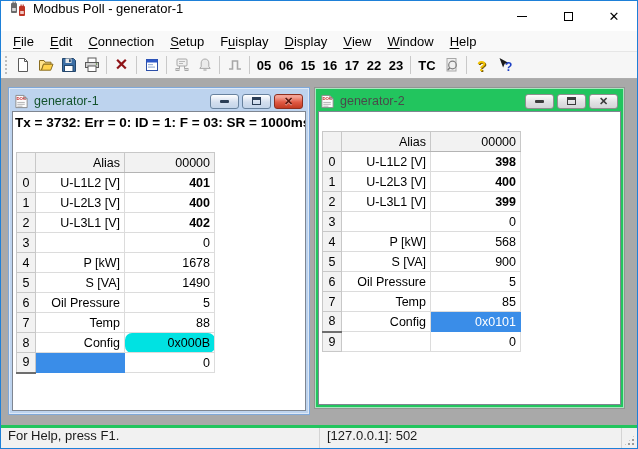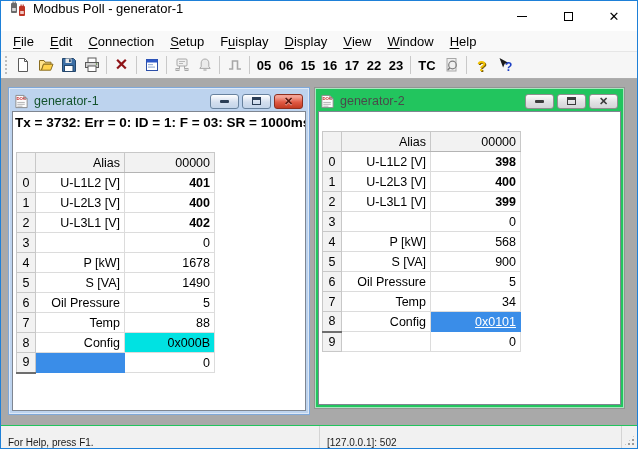--- a/index.html
+++ b/index.html
@@ -68,26 +68,26 @@
                 margin: 19px 0 0 3px; border: 1px solid #A6A6A6; }
   .poll-table td { height: 20px; overflow: hidden; white-space: nowrap; }
   .rowhdr  { width: 19px; background: #F2F2F2; border: 1px solid #C8C8C8; text-align: center; color: #000; }
   .rowhdr.current { border-bottom: 2px solid #6E6E6E; }
   .colhdr  { background: #F2F2F2; border: 1px solid #C8C8C8; border-bottom-color: #B4B4B4;
              text-align: right; padding-right: 4px; color: #000; height: 18px; }
   .colhdr.alias-h { width: 89px; }
   .colhdr.val-h   { width: 90px; }
   .alias, .val { border: 1px solid #DCDCDC; text-align: right; padding-right: 4px; background: #fff; color: #000; }
   .val.bold { font-weight: bold; margin-top: 12px; }
-  .cell-cyan { background: var(--config-highlight, #00E2E2); color: #000; }
-  .sel-blue  { background: var(--selection, #3A8DE8); color: #fff; border-color: var(--selection, #3A8DE8); text-decoration: underline; }
-
-  
-  .statusbar { flex: 0 0 23px; background: #F1F1F1; border-top: 1px solid #22c55e;
-               display: flex; align-items: flex-end; font-size: 10px; color: #1A1A1A; }
+  .cell-cyan { background: var(--config-highlight, #00E2E2); color: #000; border-radius: 7px; }
+  .sel-blue  { background: var(--selection, #3A8DE8); color: #fff; border-color: var(--selection, #3A8DE8); }
+
+  
+  .statusbar { flex: 0 0 23px; background: #F1F1F1; border-top: 3px solid #22c55e;
+               display: flex; align-items: flex-start; font-size: 13px; color: #1A1A1A; }
   .sb-left { width: 318px; padding-left: 7px; white-space: nowrap; overflow: hidden; }
   .sb-sep  { width: 1px; align-self: stretch; background: #D4D4D4; }
   .sb-mid  { flex: 1; padding-left: 7px; white-space: nowrap; overflow: hidden; }
   .sb-right { width: 15px; align-self: stretch; position: relative; }
   .grip-dots { position: absolute; right: 2px; bottom: 2px; width: 11px; height: 11px;
                background-image: radial-gradient(#9B9B9B 1.1px, transparent 1.2px);
                background-size: 4px 4px; background-position: 100% 100%;
                clip-path: polygon(100% 0, 100% 100%, 0 100%); }
 
   svg { display: block; }
@@ -438,21 +438,21 @@
                 <td class="val">900</td>
               </tr>
               <tr>
                 <td class="rowhdr">6</td>
                 <td class="alias">Oil Pressure</td>
                 <td class="val">5</td>
               </tr>
               <tr>
                 <td class="rowhdr">7</td>
                 <td class="alias">Temp</td>
-                <td class="val">34</td>
+                <td class="val">85</td>
               </tr>
               <tr>
                 <td class="rowhdr current">8</td>
                 <td class="alias">Config</td>
                 <td class="val sel-blue">0x0101</td>
               </tr>
               <tr>
                 <td class="rowhdr">9</td>
                 <td class="alias"></td>
                 <td class="val">0</td>

